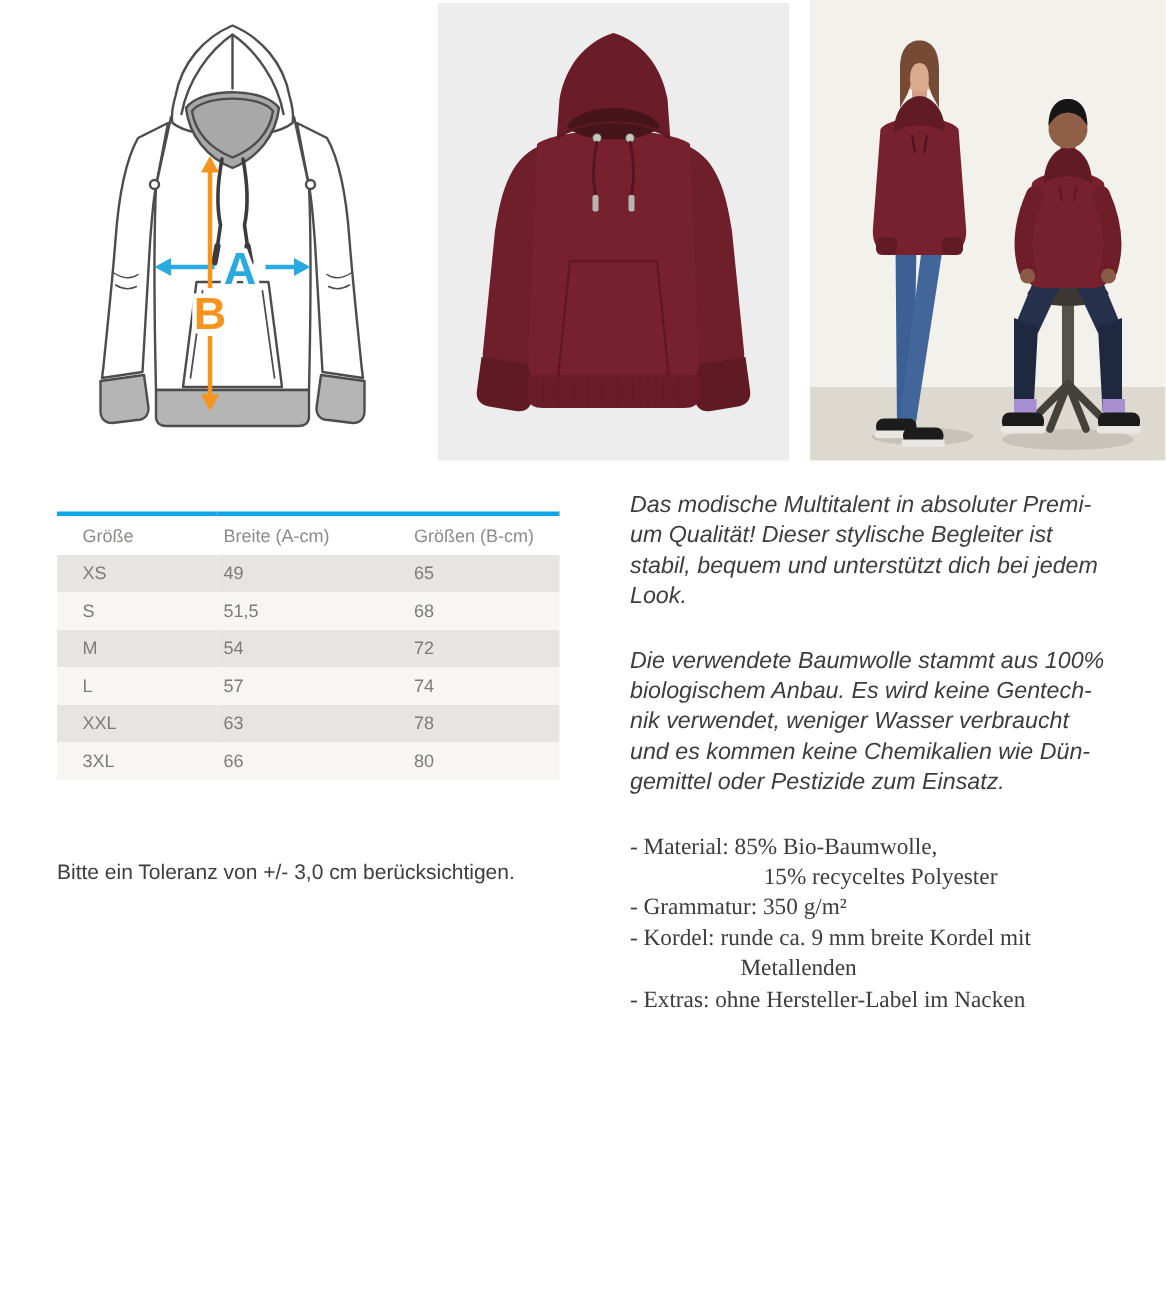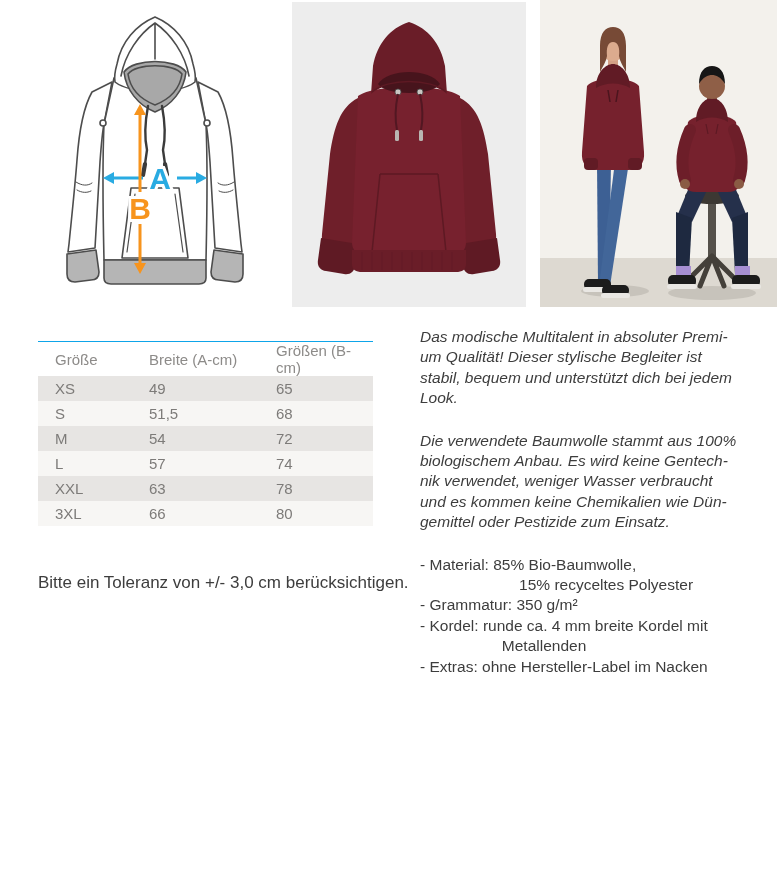--- a/index.html
+++ b/index.html
@@ -12,37 +12,37 @@
     overflow: hidden;
   }
   .panel { position: absolute; }
   .panel-diagram { left: 40px; top: 12px; width: 230px; height: 288px; background: #ffffff; }
   .panel-product { left: 292px; top: 2px; width: 234px; height: 305px; background: #ededed; }
   .panel-models  { left: 540px; top: 0;   width: 237px; height: 307px; background: #f3f1ec; }
 
   .size-table {
     position: absolute; left: 38px; top: 341px; width: 335px;
     border-collapse: collapse; table-layout: fixed;
-    font-size: 15px; border-top: 1px solid #0ea5e9;
+    font-size: 12px; border-top: 3px solid #0ea5e9;
   }
   .size-table th { font-weight: normal; color: #8d8b89; text-align: left; height: 27px; padding: 0 0 0 4px; }
   .size-table th:first-child { padding-left: 17px; }
   .size-table td { color: #7d7b79; height: 25px; padding: 0 0 0 4px; margin-left: 12px; }
   .size-table td:first-child { padding-left: 17px; }
   .size-table tbody tr:nth-child(odd)  { background: #e7e5e3; }
   .size-table tbody tr:nth-child(even) { background: #f7f6f4; }
 
-  .tolerance { position: absolute; left: 38px; top: 573px; font-size: 17px; color: #3d3d3d; }
+  .tolerance { position: absolute; left: 38px; top: 573px; font-size: 14px; color: #3d3d3d; }
 
   .description {
     position: absolute; left: 420px; top: 327px; width: 352px;
     font-size: 15.5px; line-height: 20.4px; color: #3d3d3d;
   }
   .desc-par { margin: 0 0 22px 0; white-space: pre-line; font-style: italic; }
-  .spec-line { white-space: pre-wrap; }
+  .spec-line { white-space: pre-wrap; font-family: Liberation Serif, serif; }
 
   svg { display: block; }
   .ab-label { font-family: "Liberation Sans", sans-serif; font-weight: bold; font-size: 30px; paint-order: stroke; stroke: #ffffff; stroke-width: 6px; }
 </style>
 </head>
 <body>
 
 <div class="page">
 
   <div class="panel panel-diagram">
@@ -243,21 +243,21 @@
 
 
     <div class="specs">
 
         <div class="spec-line">- Material: 85% Bio-Baumwolle,</div>
 
         <div class="spec-line">                       15% recyceltes Polyester</div>
 
         <div class="spec-line">- Grammatur: 350 g/m²</div>
 
-        <div class="spec-line">- Kordel: runde ca. 4 mm breite Kordel mit</div>
+        <div class="spec-line">- Kordel: runde ca. 9 mm breite Kordel mit</div>
 
         <div class="spec-line">                   Metallenden</div>
 
         <div class="spec-line">- Extras: ohne Hersteller-Label im Nacken</div>
 
 
     </div>
   </div>
 
 </div>

